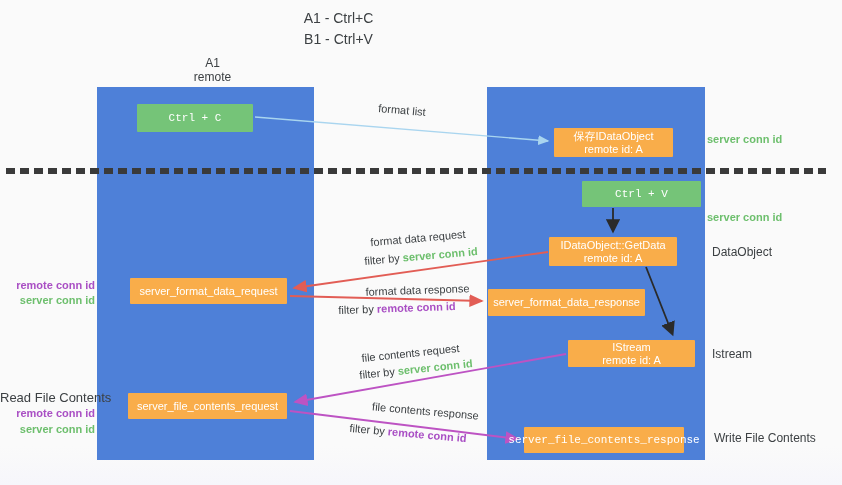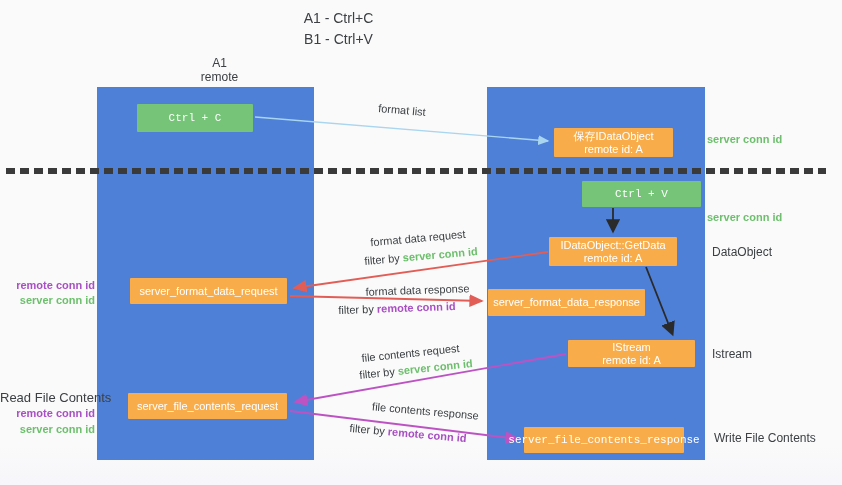--- a/index.html
+++ b/index.html
@@ -30,21 +30,21 @@
   .col-header{
     position:absolute;top:56px;text-align:center;
     font-size:12px;line-height:14px;color:var(--text_dark);
   }
   .column{
     position:absolute;top:87px;height:373px;
     background:var(--column_blue);
   }
   #col-a1{left:97px;width:217px;}
   #col-b1{left:487px;width:218px;}
-  #hdr-a1{left:111px;width:217px;}
+  #hdr-a1{left:104px;width:217px;}
   #hdr-b1{left:487px;width:218px;margin-top:29px;}
   .dotted-separator{
     position:absolute;left:6px;top:168px;width:820px;height:6px;
     background:repeating-linear-gradient(90deg,#3a3a3a 0 9px,transparent 9px 14px);
   }
   .node{
     position:absolute;display:flex;flex-direction:column;
     align-items:center;justify-content:center;
     color:#fff;font-size:11px;line-height:13px;text-align:center;
     border-radius:1px;

